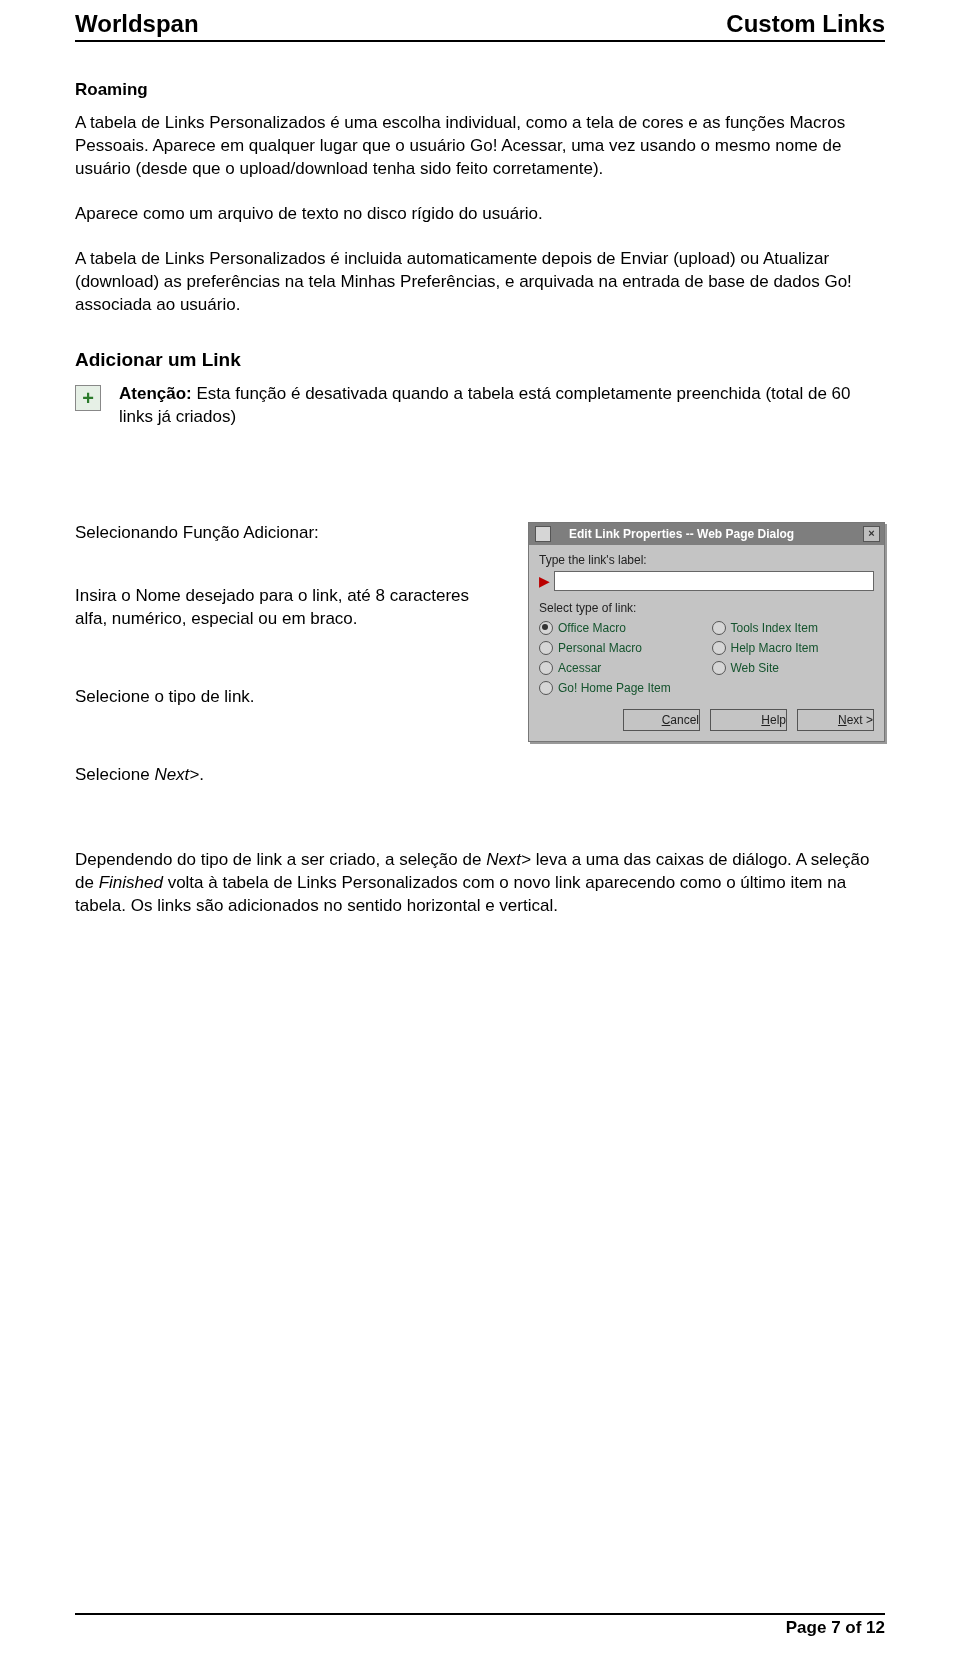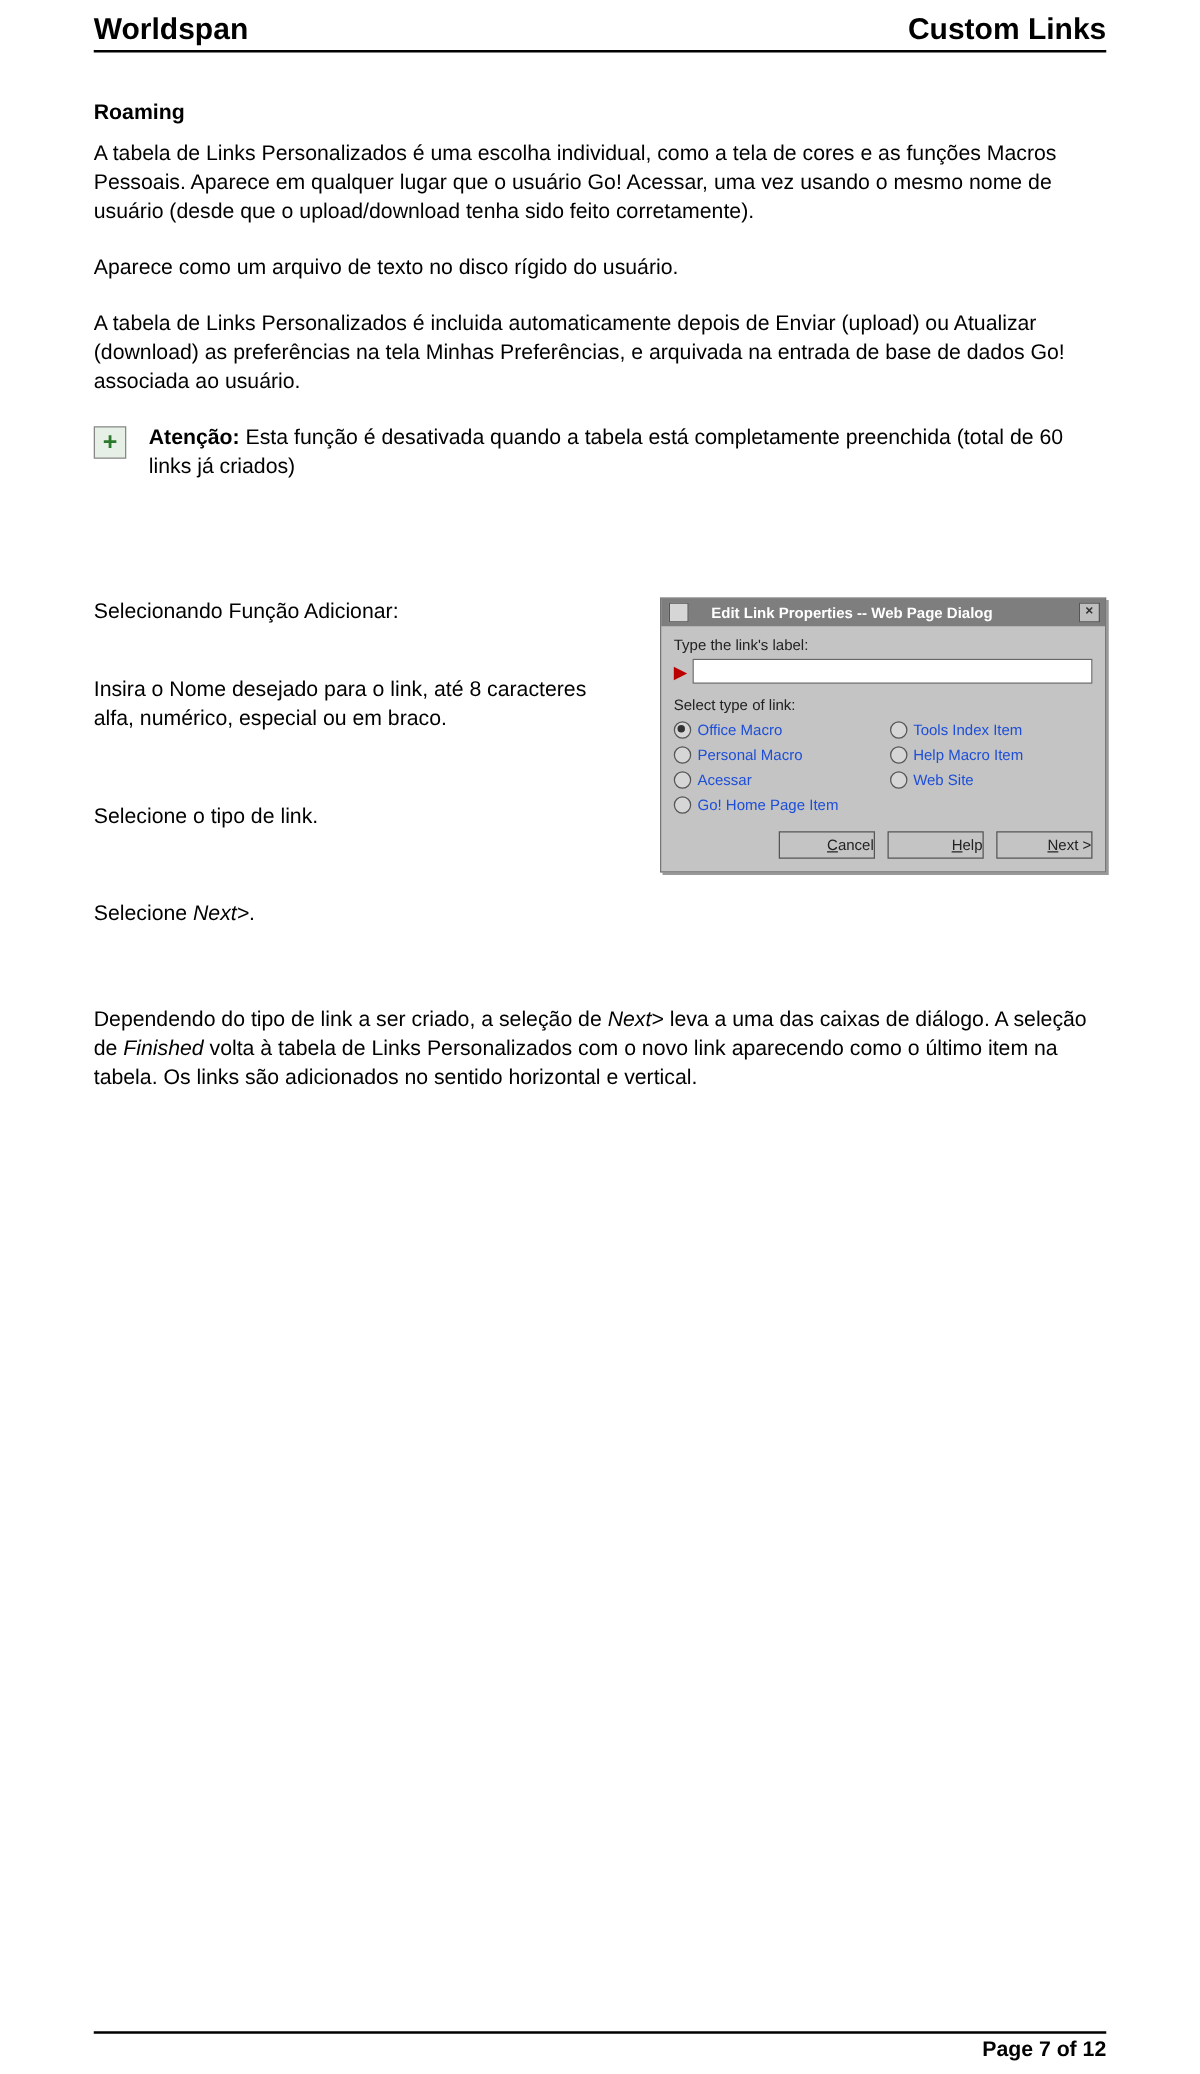--- a/index.html
+++ b/index.html
@@ -135,21 +135,21 @@
     grid-template-columns: 1fr 1fr;
     row-gap: 6px;
     column-gap: 10px;
     margin: 6px 0 14px 0;
   }
   .radio-item {
     display: flex;
     align-items: center;
     gap: 5px;
     font-size: 12px;
-    color: #1d4ed8;
+    color: #14532d;
   }
   .radio {
     width: 12px; height: 12px;
     border: 1px solid #555;
     border-radius: 50%;
     background: #d6d6d6;
     position: relative;
     flex: none;
   }
   .radio.sel::after{
@@ -171,21 +171,21 @@
     padding: 3px 0;
     background: #c4c4c4;
     border: 1px solid #555;
     font-size: 12px;
     text-align: right;
   }
   .dlg-btn .ul { text-decoration: underline; }
 
   .footer-area {
     position: absolute;
-    bottom: 9px;
+    bottom: 21px;
     left: 75px;
     right: 75px;
   }
   .footer-line {
     border-top: 2px solid #000;
     margin-bottom: 3px;
   }
   .footer-row {
     display: flex;
     justify-content: flex-end;
@@ -201,20 +201,21 @@
   <div class="header-row">
     <span>Worldspan</span>
     <span>Custom Links</span>
   </div>
 
   <div class="section-title">Roaming</div>
   <p class="para">A tabela de Links Personalizados é uma escolha individual, como a tela de cores e as funções Macros Pessoais. Aparece em qualquer lugar que o usuário Go! Acessar, uma vez usando o mesmo nome de usuário (desde que o upload/download tenha sido feito corretamente).</p>
   <p class="para">Aparece como um arquivo de texto no disco rígido do usuário.</p>
   <p class="para">A tabela de Links Personalizados é incluida automaticamente depois de Enviar (upload) ou Atualizar (download) as preferências na tela Minhas Preferências, e arquivada na entrada de base de dados Go! associada ao usuário.</p>
 
+  <div class="section-title" style="font-size:19px;">Adicionar um Link</div>
 
   <div class="add-row">
     <div class="add-icon">
         <span>+</span>
       </div>
     <div class="add-right">
       <p class="para">
         <span class="bold">Atenção:</span><span> Esta função é desativada quando a tabela está completamente preenchida (total de 60 links já criados)</span>
       </p>
     </div>

